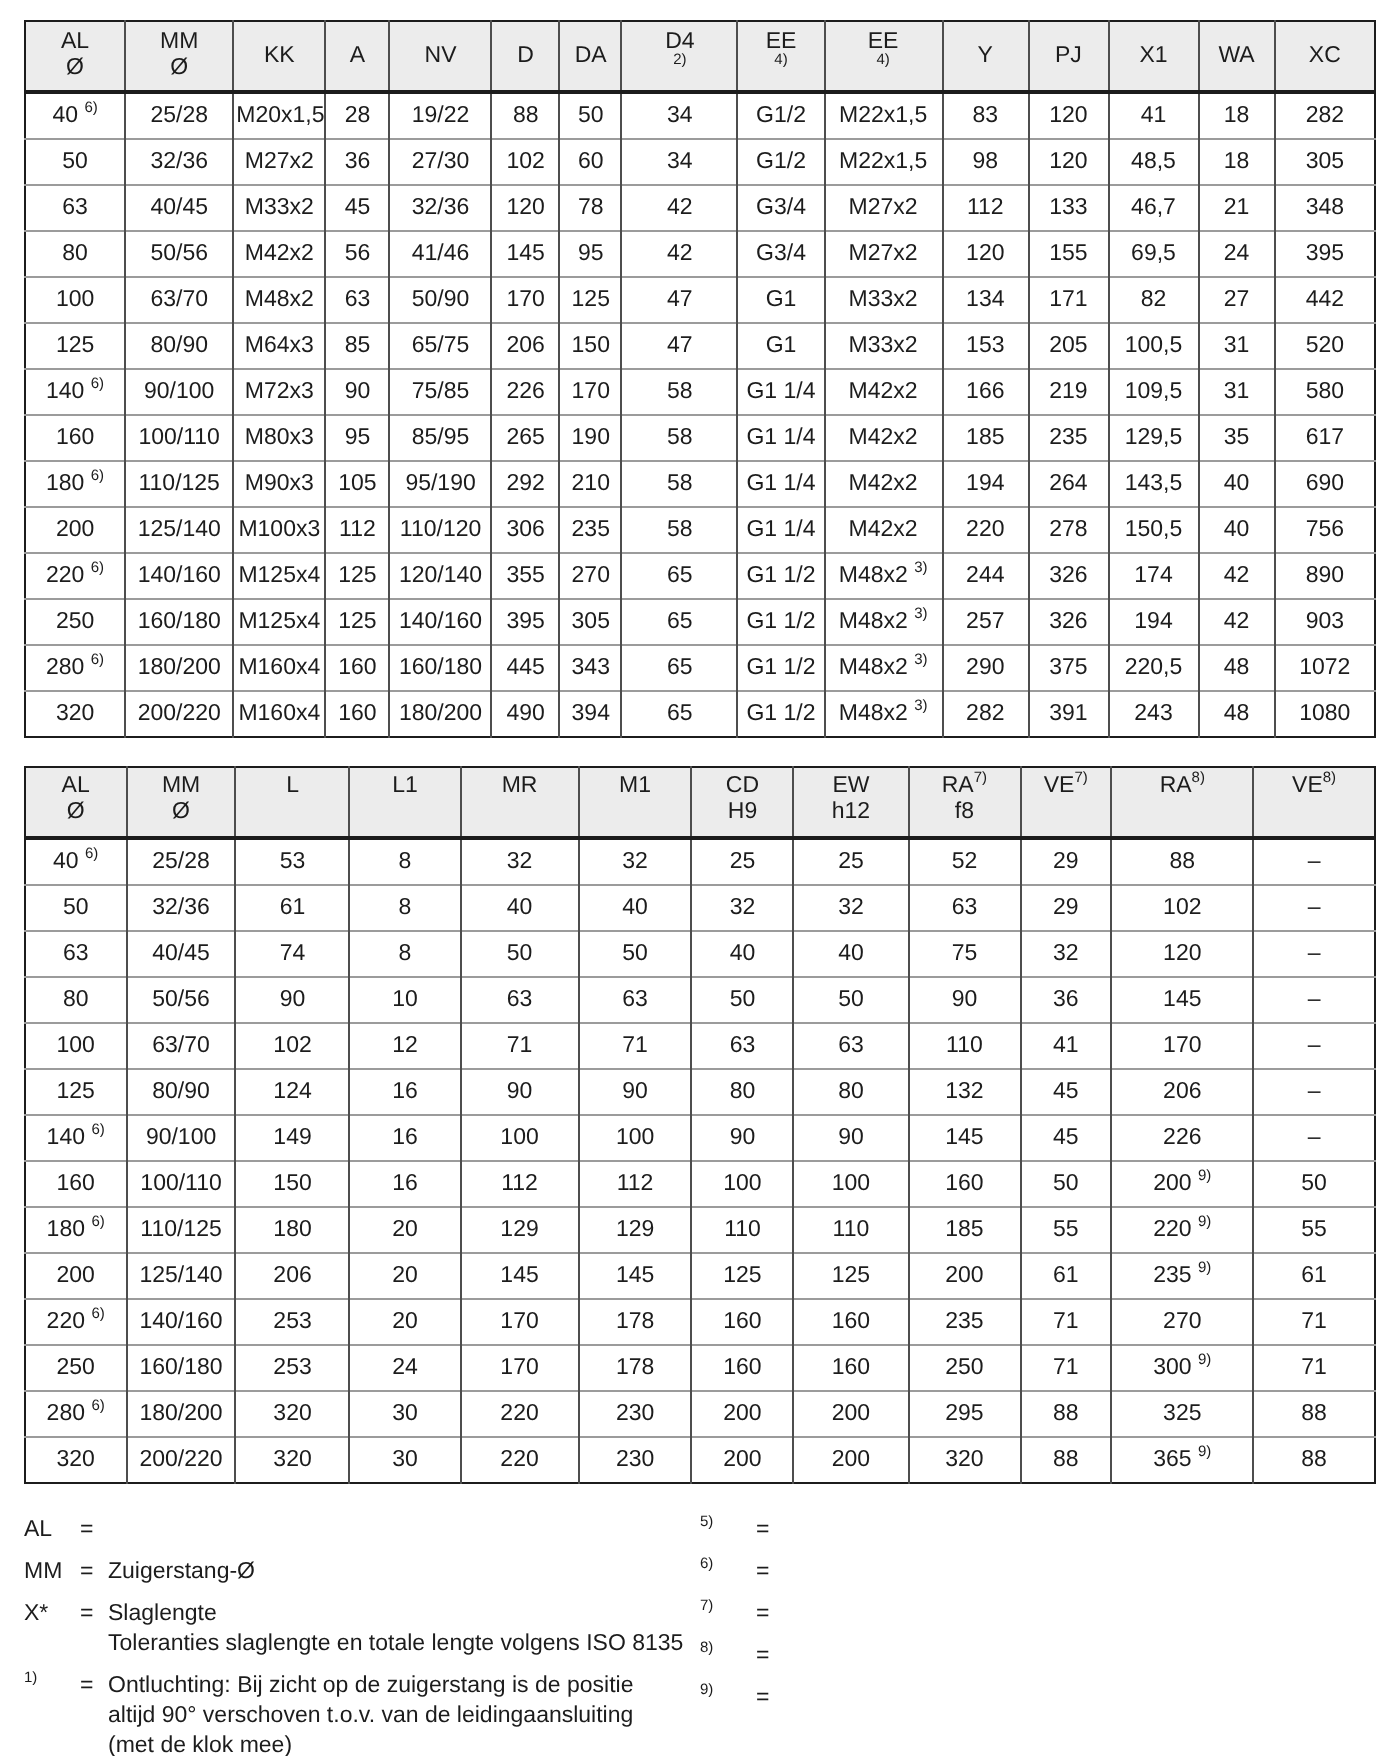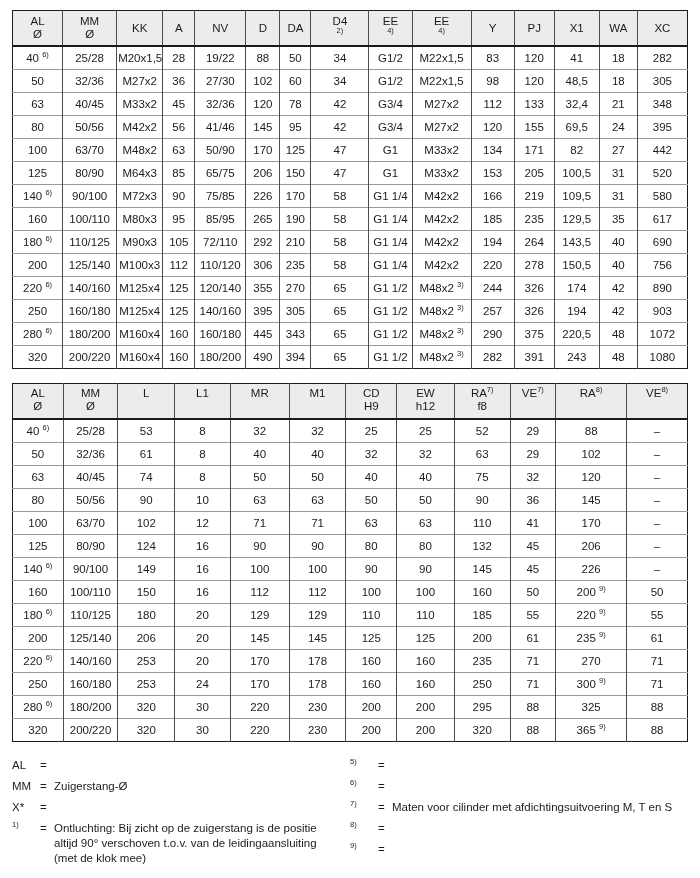--- a/index.html
+++ b/index.html
@@ -150,21 +150,21 @@
           <td>M33x2</td>
           <td>45</td>
           <td>32/36</td>
           <td>120</td>
           <td>78</td>
           <td>42</td>
           <td>G3/4</td>
           <td>M27x2</td>
           <td>112</td>
           <td>133</td>
-          <td>32,4</td>
+          <td>46,7</td>
           <td>21</td>
           <td>348</td>
         </tr>
         <tr>
           <td>80</td>
           <td>50/56</td>
           <td>M42x2</td>
           <td>56</td>
           <td>41/46</td>
           <td>145</td>
@@ -244,21 +244,21 @@
           <td>235</td>
           <td>129,5</td>
           <td>35</td>
           <td>617</td>
         </tr>
         <tr>
           <td>180 <sup>6)</sup></td>
           <td>110/125</td>
           <td>M90x3</td>
           <td>105</td>
-          <td>72/110</td>
+          <td>95/190</td>
           <td>292</td>
           <td>210</td>
           <td>58</td>
           <td>G1 1/4</td>
           <td>M42x2</td>
           <td>194</td>
           <td>264</td>
           <td>143,5</td>
           <td>40</td>
           <td>690</td>
@@ -591,40 +591,40 @@
           <span class="fn-eq">=</span>
         </div>
         <div class="fn-item">
           <span class="fn-label">MM</span>
           <span class="fn-eq">=</span>
           <div class="fn-text">Zuigerstang-Ø</div>
         </div>
         <div class="fn-item">
           <span class="fn-label">X*</span>
           <span class="fn-eq">=</span>
+          <div class="fn-text">Slaglengte<br>Toleranties slaglengte en totale lengte volgens ISO 8135</div>
         </div>
         <div class="fn-item">
           <span class="fn-label"><sup>1)</sup></span>
           <span class="fn-eq">=</span>
           <div class="fn-text">Ontluchting: Bij zicht op de zuigerstang is de positie<br>altijd 90° verschoven t.o.v. van de leidingaansluiting<br>(met de klok mee)</div>
         </div>
       </div>
     <div class="fn-col right">
         <div class="fn-item">
           <span class="fn-label"><sup>5)</sup></span>
           <span class="fn-eq">=</span>
         </div>
         <div class="fn-item">
           <span class="fn-label"><sup>6)</sup></span>
           <span class="fn-eq">=</span>
         </div>
         <div class="fn-item">
           <span class="fn-label"><sup>7)</sup></span>
           <span class="fn-eq">=</span>
-          <div class="fn-text">Maten voor cilinder met afdichtingsuitvoering M, T en S</div>
         </div>
         <div class="fn-item">
           <span class="fn-label"><sup>8)</sup></span>
           <span class="fn-eq">=</span>
         </div>
         <div class="fn-item">
           <span class="fn-label"><sup>9)</sup></span>
           <span class="fn-eq">=</span>
         </div>
       </div>

